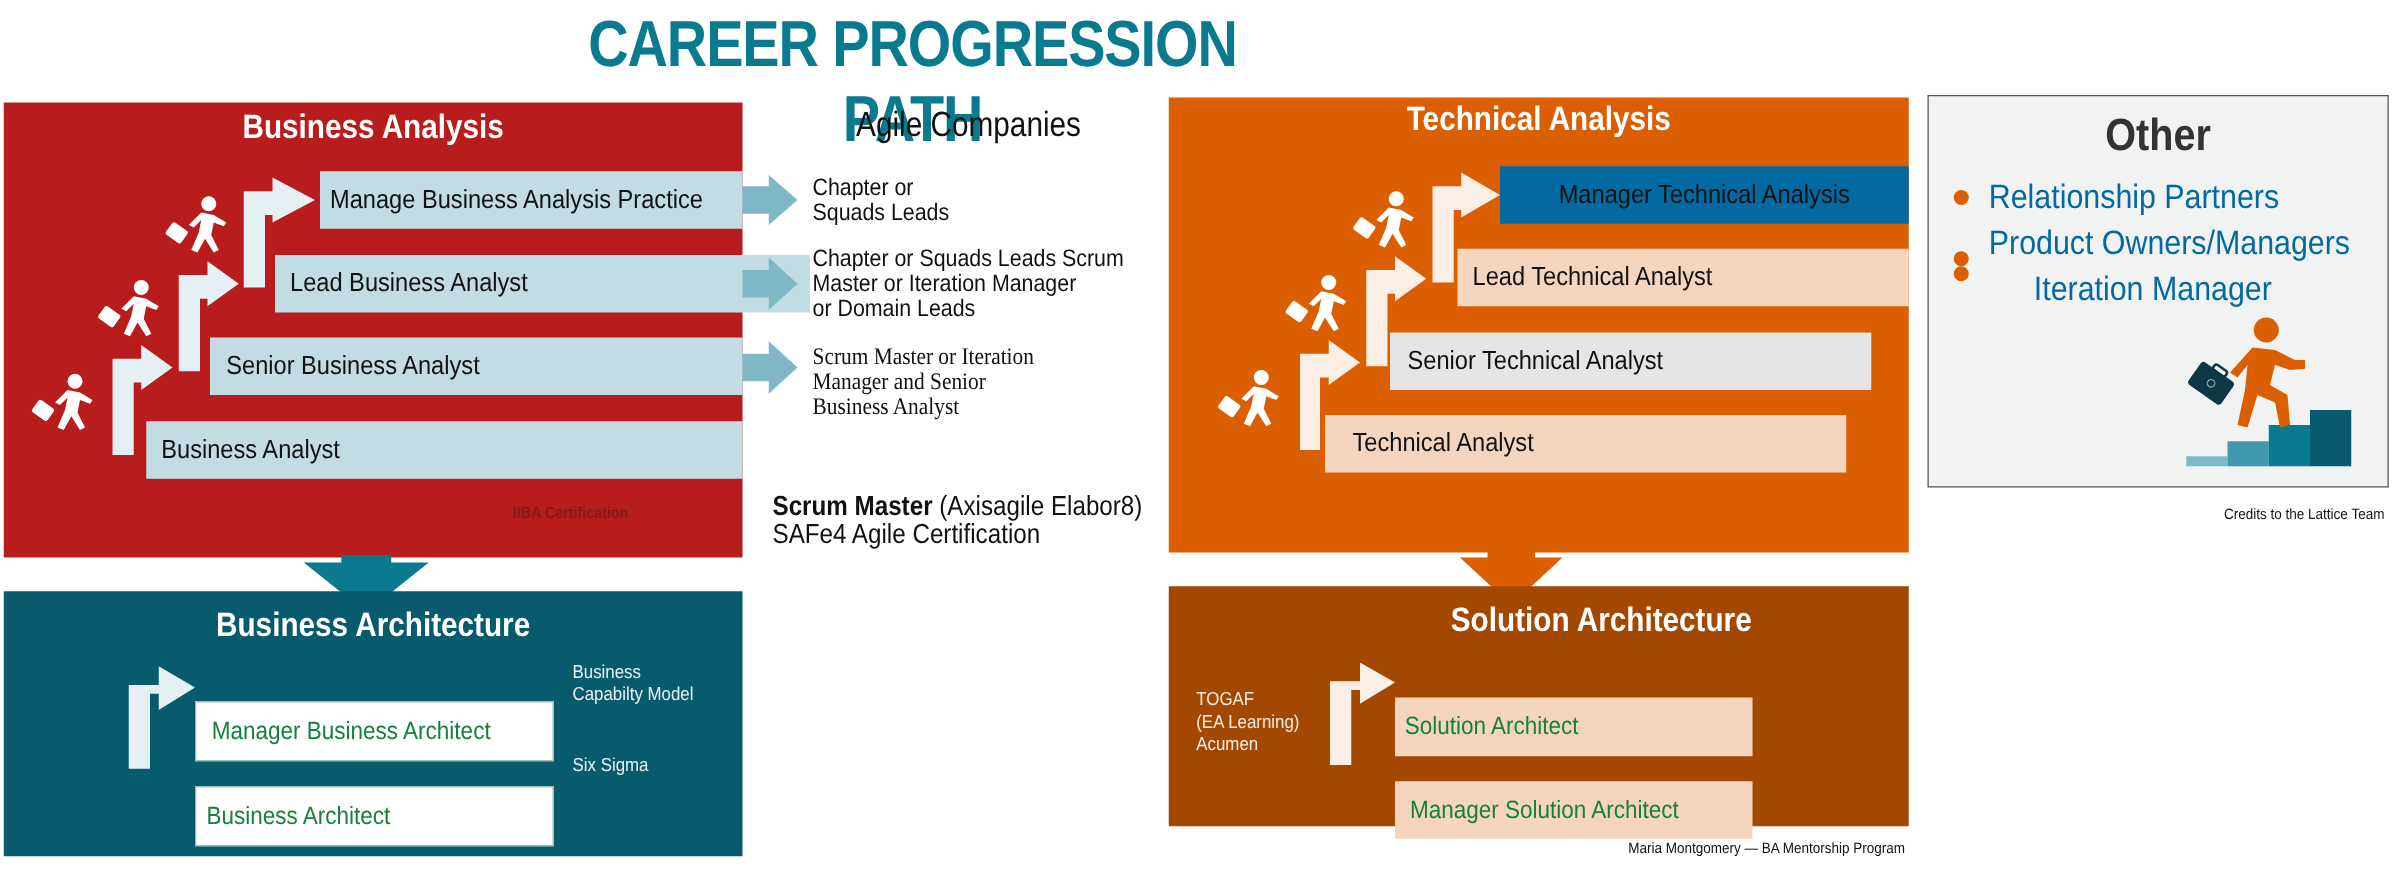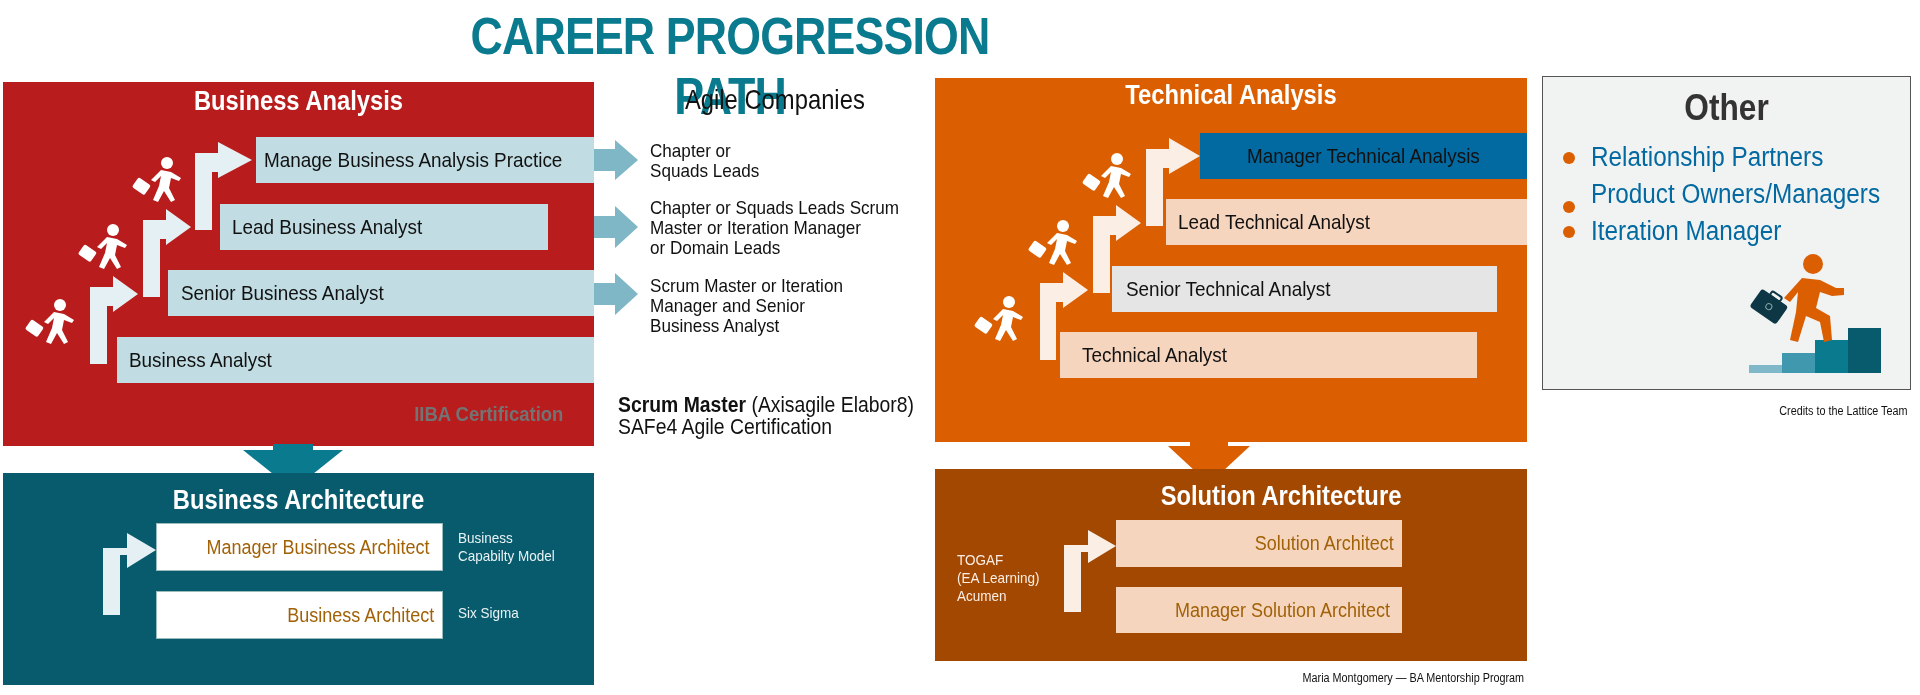--- a/index.html
+++ b/index.html
@@ -22,22 +22,22 @@
     transform: scaleX(0.88); transform-origin: center;
   }
   .bar {
     position: absolute; height: 46px; display: flex; align-items: center;
     font-size: 21px; color: #111; white-space: nowrap;
   }
   .bar span { display: inline-block; transform: scaleX(0.9); transform-origin: left center; }
   .bar.center { justify-content: center; }
   .bar.center span { transform-origin: center; }
   .box {
-    position: absolute; display: flex; align-items: center; justify-content: flex-end;
-    font-size: 20px; color: #a16207; white-space: nowrap;
+    position: absolute; display: flex; align-items: center; justify-content: flex-start;
+    font-size: 20px; color: #15803d; white-space: nowrap; margin-top: 38px;
   }
   .box span { display: inline-block; transform: scaleX(0.9); }
   .small-white { position: absolute; color: #e8f2f5; font-size: 15px; line-height: 18px; }
   .small-white span { display: block; transform: scaleX(0.9); transform-origin: left center; white-space: nowrap; }
   .agile-item { position: absolute; left: 650px; font-size: 19px; line-height: 20px; color: #111; }
   .agile-item span { display: block; transform: scaleX(0.9); transform-origin: left center; white-space: nowrap; }
   .footer-note { position: absolute; font-size: 12px; color: #111; white-space: nowrap; }
   .footer-note span { display: inline-block; transform: scaleX(0.9); transform-origin: right center; }
   svg { position: absolute; overflow: visible; }
 </style>
@@ -79,31 +79,31 @@
   <g fill="#ffffff">
     <circle cx="36" cy="7" r="6"></circle>
     <path d="M30 14 L40 16 L50 22 L48 25 L40 22 L38 32 L44 44 L40 46 L33 35 L27 46 L22 44 L28 30 L30 20 L24 26 L20 24 Z"></path>
     <rect x="3" y="24" width="15" height="12" rx="2" transform="rotate(35 10 30)"></rect>
   </g>
 </svg>
 
 <div class="bar" style="left:256px; top:137px; width:338px; background:#c1dde3; padding-left:8px; box-sizing:border-box;">
   <span>Manage Business Analysis Practice</span>
 </div>
-<div class="bar" style="left:220px; top:204px; width:328px; background:#c1dde3; padding-left:12px; box-sizing:border-box;">
+<div class="bar" style="left:220px; top:204px; width:428px; background:#c1dde3; padding-left:12px; box-sizing:border-box;">
   <span>Lead Business Analyst</span>
 </div>
 <div class="bar" style="left:168px; top:270px; width:426px; background:#c1dde3; padding-left:13px; box-sizing:border-box;">
   <span>Senior Business Analyst</span>
 </div>
 <div class="bar" style="left:117px; top:337px; width:477px; background:#c1dde3; padding-left:12px; box-sizing:border-box;">
   <span>Business Analyst</span>
 </div>
 
-<div class="abs" style="left:404px; top:402px; width:170px; color:#737373; font-weight:bold; font-size:21px; text-align:right;">
+<div class="abs" style="left:404px; top:402px; width:170px; color:#7f1d1d; font-weight:bold; font-size:13px; text-align:left;">
   <span style="display:inline-block; transform:scaleX(0.88);">IIBA Certification</span>
 </div>
 
 <svg style="left:0; top:0;" width="600" height="500">
   <rect x="273" y="444" width="40" height="10" fill="#0a7a8f"></rect>
   <polygon points="243,450 343,450 293,490" fill="#0a7a8f"></polygon>
 </svg>
 
 <div class="panel" style="left:3px; top:473px; width:591px; height:212px; background:#075b6c;">
   <div class="panel-title" style="top:12px;">Business Architecture</div>
@@ -139,21 +139,21 @@
 
 <div class="agile-item" style="top:141px;">
   <span>Chapter or</span>
   <span>Squads Leads</span>
 </div>
 <div class="agile-item" style="top:198px;">
   <span>Chapter or Squads Leads Scrum</span>
   <span>Master or Iteration Manager</span>
   <span>or Domain Leads</span>
 </div>
-<div class="agile-item" style="top:276px;">
+<div class="agile-item" style="top:276px;font-family:Liberation Serif, serif;">
   <span>Scrum Master or Iteration</span>
   <span>Manager and Senior</span>
   <span>Business Analyst</span>
 </div>
 
 <div class="abs" style="left:618px; top:394px; font-size:22px; line-height:22px; color:#111; white-space:nowrap;">
   <div style="transform:scaleX(0.88); transform-origin:left center;">
     <b>Scrum Master</b><span> (Axisagile Elabor8)</span>
   </div>
   <div style="transform:scaleX(0.88); transform-origin:left center;">SAFe4 Agile Certification</div>
@@ -237,21 +237,21 @@
   <div style="position:absolute; left:0; right:0; top:10px; text-align:center; font-size:36px; font-weight:bold; color:#333; transform:scaleX(0.88);">Other</div>
   <ul style="position:absolute; left:20px; top:62px; margin:0; padding:0; list-style:none; font-size:27px; line-height:37px; color:#0369a1;">
     <li style="display:flex; align-items:center; white-space:nowrap;">
       <span style="display:inline-block; width:12px; height:12px; border-radius:50%; background:#db5f00; margin-right:16px;"></span>
       <span style="display:inline-block; transform:scaleX(0.9); transform-origin:left center;">Relationship Partners</span>
     </li>
     <li style="display:flex; align-items:flex-end; white-space:nowrap;">
       <span style="display:inline-block; width:12px; height:12px; border-radius:50%; background:#db5f00; margin-right:16px;"></span>
       <span style="display:inline-block; transform:scaleX(0.9); transform-origin:left center;">Product Owners/Managers</span>
     </li>
-    <li style="display:flex; align-items:center; white-space:nowrap;">
+    <li style="display:flex; align-items:flex-start; white-space:nowrap;gap:36px;">
       <span style="display:inline-block; width:12px; height:12px; border-radius:50%; background:#db5f00; margin-right:16px;"></span>
       <span style="display:inline-block; transform:scaleX(0.9); transform-origin:left center;">Iteration Manager</span>
     </li>
   </ul>
 </div>
 
 <svg style="left:1740px; top:250px;" width="150" height="130" viewBox="0 0 150 130">
   <rect x="9" y="115" width="33" height="8" fill="#7fb8c8"></rect>
   <rect x="42" y="103" width="33" height="20" fill="#3f98ad"></rect>
   <rect x="75" y="90" width="33" height="33" fill="#0a7a8f"></rect>

